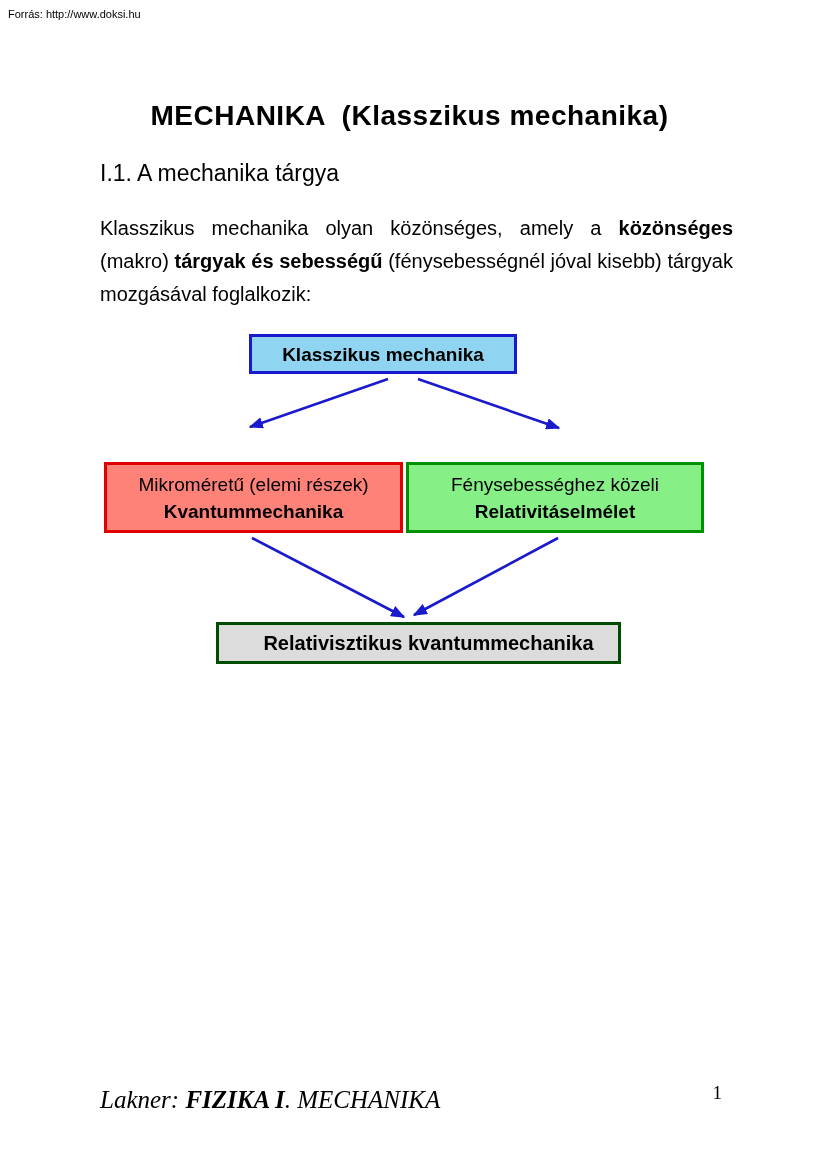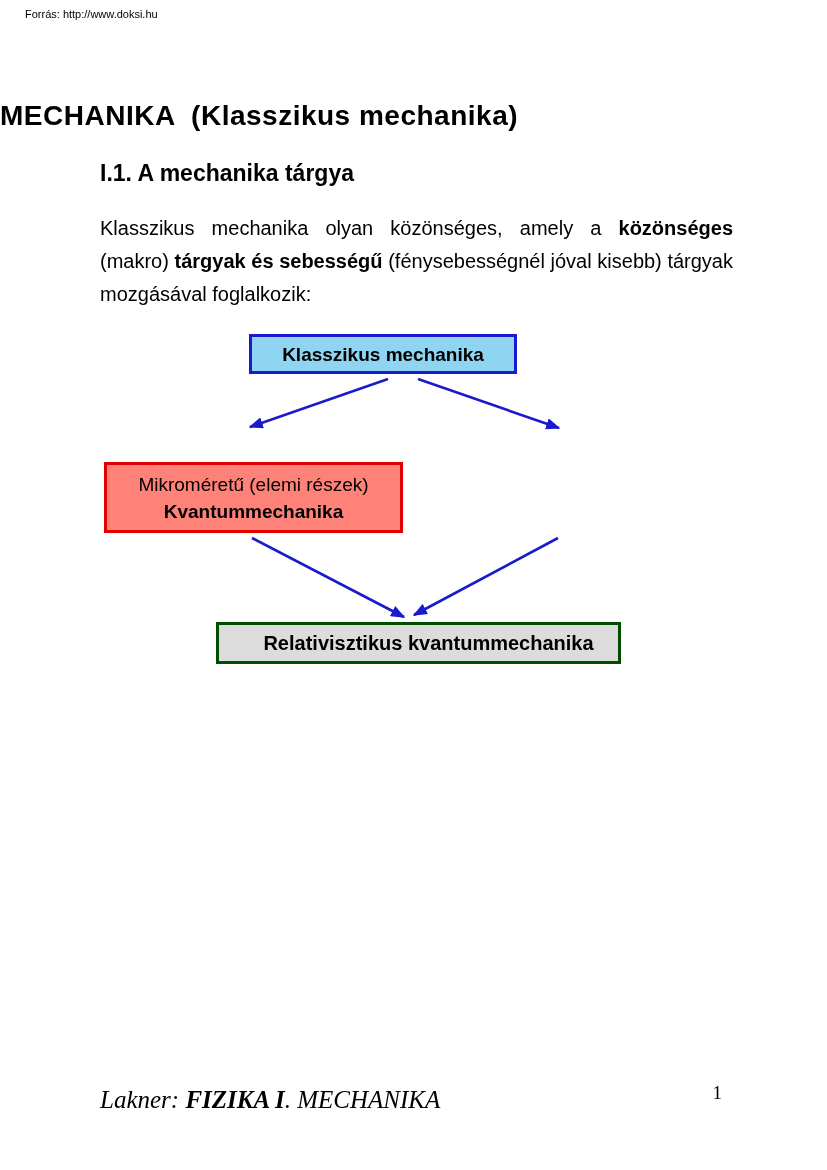--- a/index.html
+++ b/index.html
@@ -10,43 +10,44 @@
     position: relative;
     width: 827px;
     height: 1170px;
     margin: 0 auto;
     background: #ffffff;
     overflow: hidden;
   }
 
   .source-note {
     position: absolute;
-    left: 25px;
+    left: 8px;
     top: 8px;
     font-size: 11px;
     color: #000;
   }
 
   .title {
     position: absolute;
     left: 0;
     right: 8px;
     top: 100px;
+    text-align: center;
     font-size: 28px;
     font-weight: bold;
     white-space: pre-wrap;
     letter-spacing: 0.5px;
   }
 
   .section-heading {
     position: absolute;
     left: 100px;
     top: 160px;
     font-size: 23px;
-    font-weight: bold;
+    font-weight: normal;
   }
 
   .body-paragraph {
     position: absolute;
     left: 100px;
     top: 212px;
     width: 633px;
     font-size: 20px;
     line-height: 33px;
     text-align: justify;
@@ -125,20 +126,24 @@
 
   <div class="box top-box" style="background-color: rgb(143, 212, 240); border-color: rgb(26, 26, 205);">
     <div class="box-line bold">Klasszikus mechanika</div>
   </div>
 
   <div class="box left-box" style="background-color: rgb(255, 130, 120); border-color: rgb(224, 0, 0);">
     <div class="box-line">Mikroméretű (elemi részek)</div>
     <div class="box-line bold">Kvantummechanika</div>
   </div>
 
+  <div class="box right-box" style="background-color: rgb(134, 240, 134); border-color: rgb(0, 144, 0);">
+    <div class="box-line">Fénysebességhez közeli</div>
+    <div class="box-line bold">Relativitáselmélet</div>
+  </div>
 
   <div class="box bottom-box" style="background-color: rgb(220, 220, 220); border-color: rgb(0, 77, 0);">
     <div class="box-line bold">Relativisztikus kvantummechanika</div>
   </div>
 
   <div class="footer"><span>Lakner: </span><span class="bold-serif">FIZIKA I</span><span>. MECHANIKA</span></div>
 
   <div class="page-number">1</div>
 
 </div>

